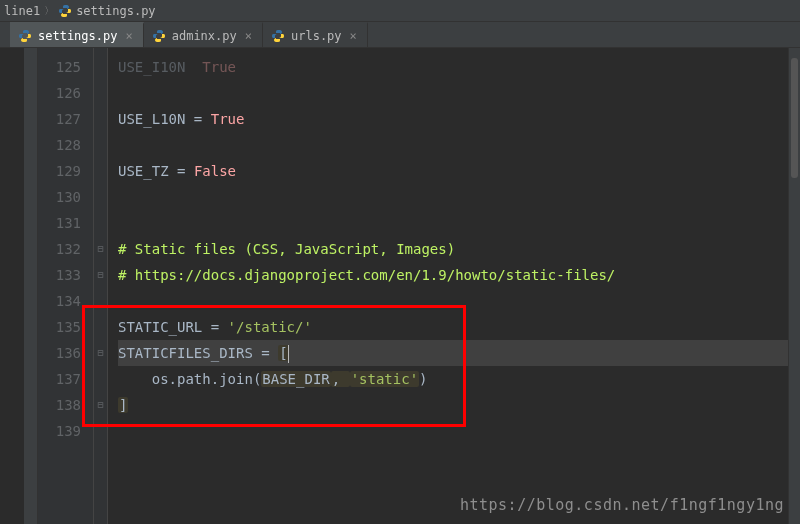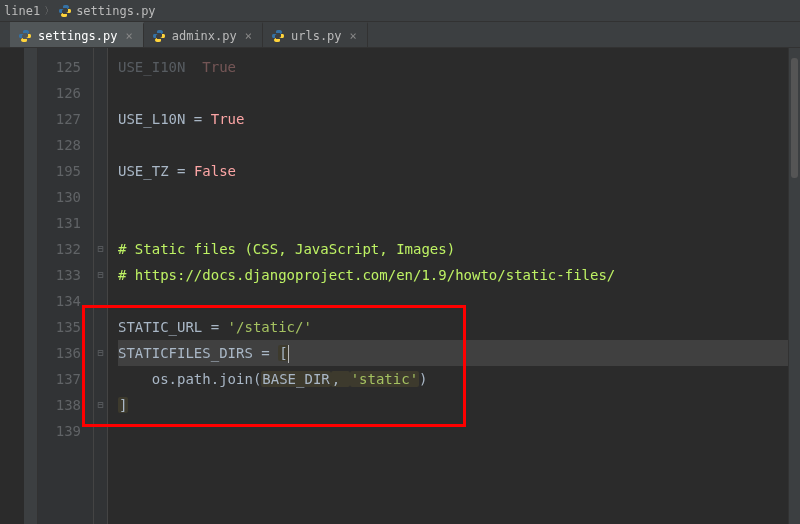--- a/index.html
+++ b/index.html
@@ -212,21 +212,21 @@
       </div>
     </div>
 
   <div class="editor-wrap">
     <div class="left-gutter"></div>
     <div class="gutter" id="gutter">
         <div class="ln">125</div>
         <div class="ln">126</div>
         <div class="ln">127</div>
         <div class="ln">128</div>
-        <div class="ln">195</div>
+        <div class="ln">129</div>
         <div class="ln">130</div>
         <div class="ln">131</div>
         <div class="ln">132</div>
         <div class="ln">133</div>
         <div class="ln">134</div>
         <div class="ln">135</div>
         <div class="ln">136</div>
         <div class="ln">137</div>
         <div class="ln">138</div>
         <div class="ln">139</div>
@@ -238,15 +238,16 @@
         <div class="fold-mark" style="top: 351px;">⊟</div>
       </div>
     <div class="code" id="code"><span class="ln" style="opacity: 0.35;"><span class="id">USE_I10N</span><span class="punct">  </span><span class="kw">True</span></span><span class="ln"></span><span class="ln"><span class="id">USE_L10N</span><span class="punct"> = </span><span class="kw">True</span></span><span class="ln"></span><span class="ln"><span class="id">USE_TZ</span><span class="punct"> = </span><span class="kw">False</span></span><span class="ln"></span><span class="ln"></span><span class="ln"><span class="cmt"># Static files (CSS, JavaScript, Images)</span></span><span class="ln"><span class="cmt"># https://docs.djangoproject.com/en/1.9/howto/static-files/</span></span><span class="ln"></span><span class="ln"><span class="id">STATIC_URL</span><span class="punct"> = </span><span class="str">'/static/'</span></span><span class="ln current-line"><span class="id">STATICFILES_DIRS</span><span class="punct"> = </span><span class="punct params">[</span><span class="caret"></span></span><span class="ln"><span class="punct">    </span><span class="bi">os</span><span class="punct">.</span><span class="bi">path</span><span class="punct">.</span><span class="bi">join</span><span class="punct">(</span><span class="id params">BASE_DIR</span><span class="punct params">, </span><span class="str params">'static'</span><span class="punct">)</span></span><span class="ln"><span class="punct params">]</span></span><span class="ln"></span></div>
 
     <div class="highlight-box" id="hlbox" style="top: 257px; left: 82px; width: 384px; height: 122px;"></div>
 
     <div class="scrollbar">
       <div class="thumb"></div>
     </div>
 
+    <div class="watermark">https://blog.csdn.net/f1ngf1ngy1ng</div>
   </div>
 
 </div>
 
 </body></html>

